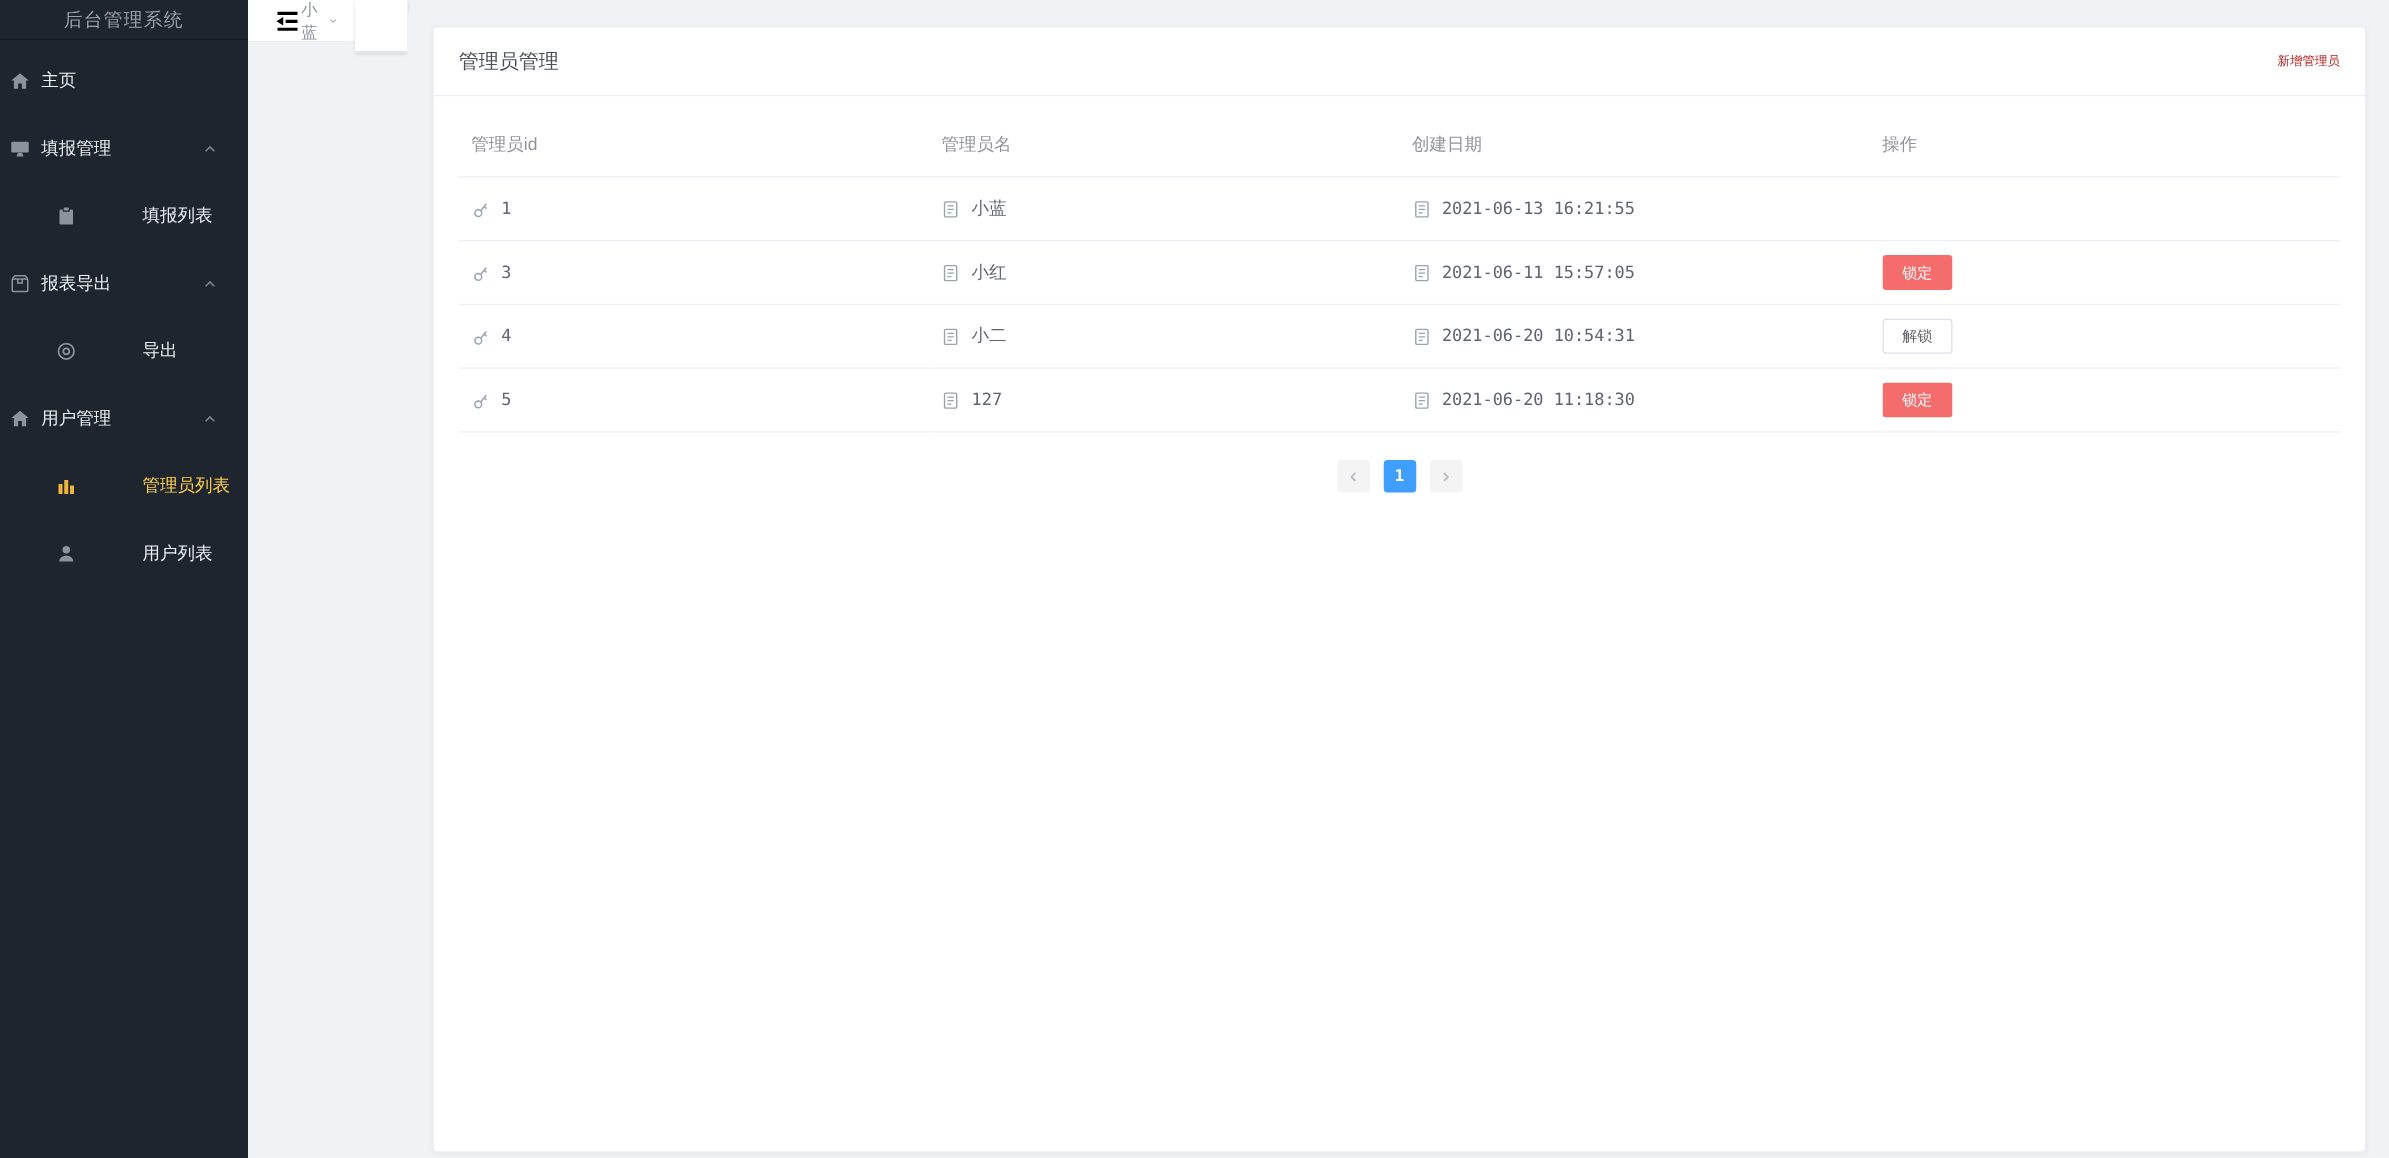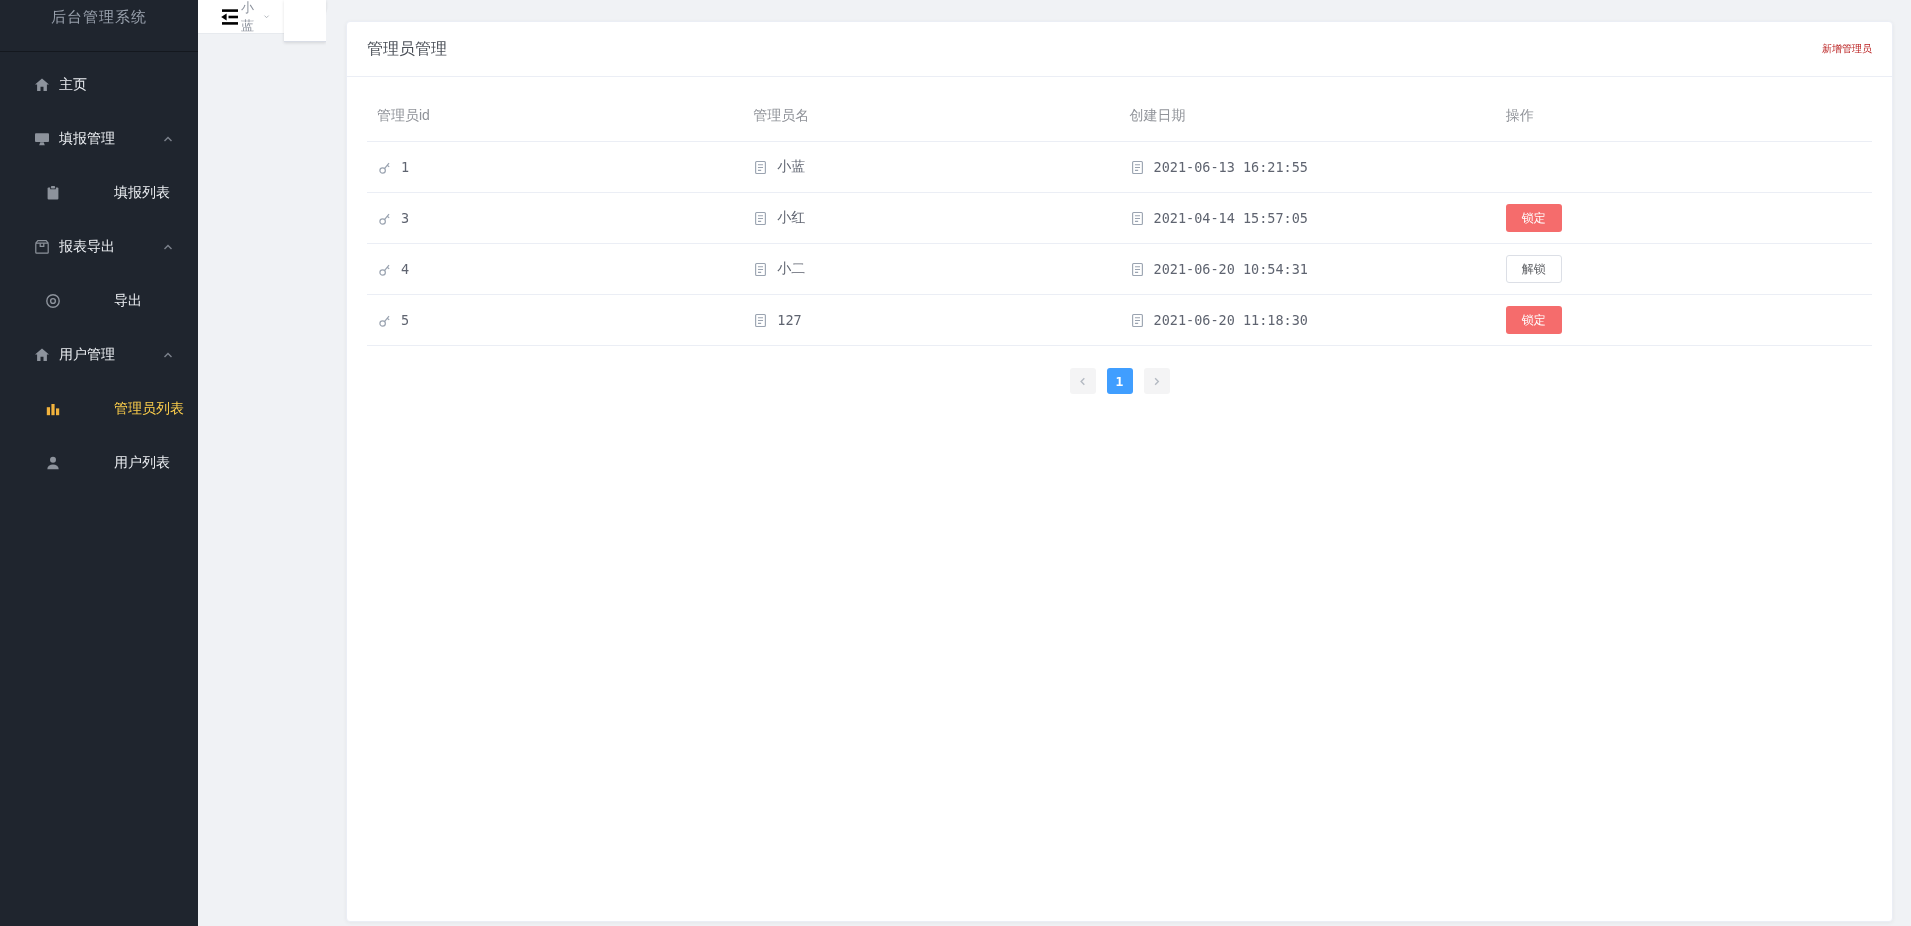--- a/index.html
+++ b/index.html
@@ -2,26 +2,26 @@
 <html><head>
 <meta charset="utf-8">
 <style>
   * { margin:0; padding:0; box-sizing:border-box; }
   html,body { width:1911px; height:926px; overflow:hidden;
     font-family:"Liberation Sans", sans-serif; background:#f0f2f5; }
 
   
   .sidebar { position:fixed; left:0; top:0; bottom:0; width:198px;
     background:#1f252e; z-index:10; }
-  .sidebar-title { height:52px; line-height:33px; text-align:center;
+  .sidebar-title { height:32px; line-height:33px; text-align:center;
     color:#98a0ac; font-size:15px; border-bottom:1px solid rgba(0,0,0,.35);
     letter-spacing:1px; }
   .menu { padding-top:6px; }
   .menu-item { height:54px; display:flex; align-items:center;
-    padding-left:34px; color:#eceff3; font-size:14px; cursor:pointer; }
+    padding-left:8px; color:#eceff3; font-size:14px; cursor:pointer; }
   .menu-item.submenu { padding-left:45px;gap:44px; }
   .menu-item .mi-icon { width:16px; height:16px; margin-right:9px;
     color:#8d939c; flex:0 0 16px; }
   .menu-item .mi-icon svg { width:16px; height:16px; display:block; }
   .menu-item .chev { margin-left:auto; margin-right:24px; color:#7c828c; }
   .menu-item .chev svg { width:12px; height:12px; display:block; }
   .menu-item.active { color:#ffd04b; }
   .menu-item.active .mi-icon { color:#f2b33d; }
 
   
@@ -291,21 +291,21 @@
                   </span>
                 </td>
               <td>
                   <span class="cellflex">
                     <span class="cell-icon">
                       <svg viewBox="0 0 16 16" fill="none" stroke="currentColor" stroke-width="1.2">
                         <rect x="2.8" y="1.6" width="10.4" height="12.8" rx="1"></rect>
                         <path d="M5.3 5 h5.4 M5.3 8 h5.4 M5.3 11 h3.4"></path>
                       </svg>
                     </span>
-                    <span class="mono">2021-04-14 15:57:05</span>
+                    <span class="mono">2021-06-11 15:57:05</span>
                   </span>
                 </td>
               <td><button class="btn btn-danger">锁定</button></td>
             </tr>
 
             <tr>
               <td>
                   <span class="cellflex">
                     <span class="cell-icon">
                       <svg viewBox="0 0 16 16" fill="none" stroke="currentColor" stroke-width="1.3">

